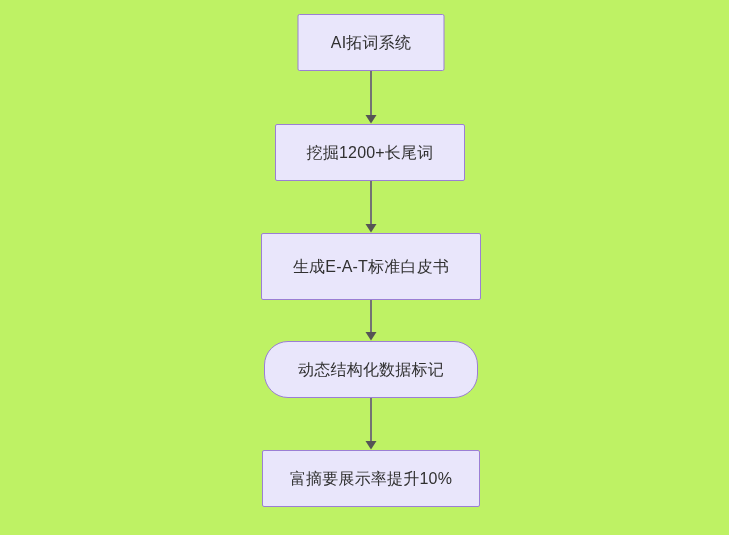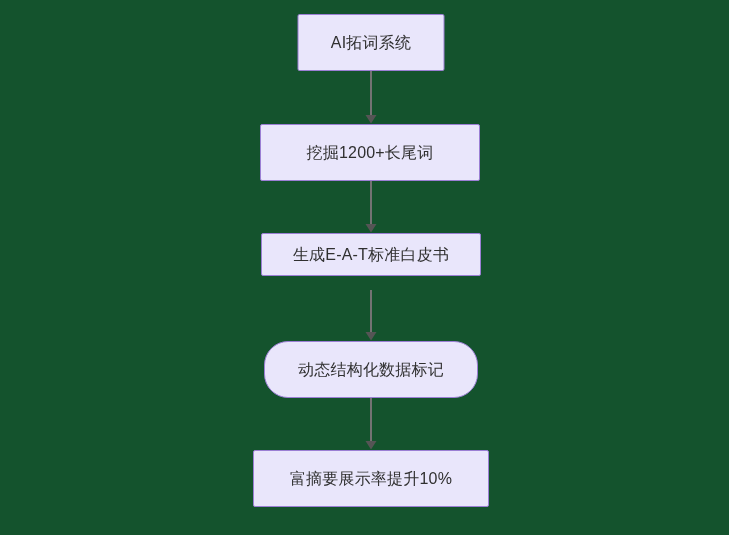--- a/index.html
+++ b/index.html
@@ -11,21 +11,21 @@
     height: 535px;
     background: #f9f9f9;
     font-family: "Liberation Sans", "DejaVu Sans", sans-serif;
     overflow: hidden;
   }
 
   #flowchart-canvas {
     position: relative;
     width: 729px;
     height: 535px;
-    background: #14532d;
+    background: #bef264;
   }
 
   .node {
     position: absolute;
     box-sizing: border-box;
     background: #e9e6fb;
     border: 1.3px solid #9b7fd4;
     border-radius: 2px;
     display: flex;
     align-items: center;
@@ -83,29 +83,29 @@
     <g>
       <line class="edge-line" x1="371" y1="398" x2="371" y2="442"></line>
       <polygon class="edge-head" points="365.5,441 376.5,441 371,449.5"></polygon>
     </g>
   </svg>
 
   <div class="node" style="left: 371px; top: 14px; width: 147px; height: 57px;">
     <span class="node-label">AI拓词系统</span>
   </div>
 
-  <div class="node" style="left: 370px; top: 124px; width: 220px; height: 57px;">
+  <div class="node" style="left: 370px; top: 124px; width: 190px; height: 57px;">
     <span class="node-label">挖掘1200+长尾词</span>
   </div>
 
-  <div class="node" style="left: 371px; top: 233px; width: 220px; height: 43px;">
+  <div class="node" style="left: 371px; top: 233px; width: 220px; height: 67px;">
     <span class="node-label">生成E-A-T标准白皮书</span>
   </div>
 
   <div class="node" style="left: 371px; top: 341px; width: 214px; height: 57px; border-radius: 24px;">
     <span class="node-label">动态结构化数据标记</span>
   </div>
 
-  <div class="node" style="left: 371px; top: 450px; width: 236px; height: 57px;">
+  <div class="node" style="left: 371px; top: 450px; width: 218px; height: 57px;">
     <span class="node-label">富摘要展示率提升10%</span>
   </div>
 
 </div>
 
 </body></html>

